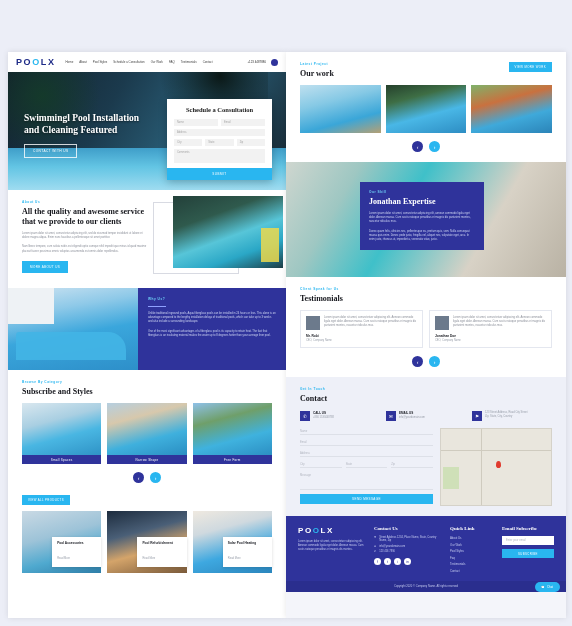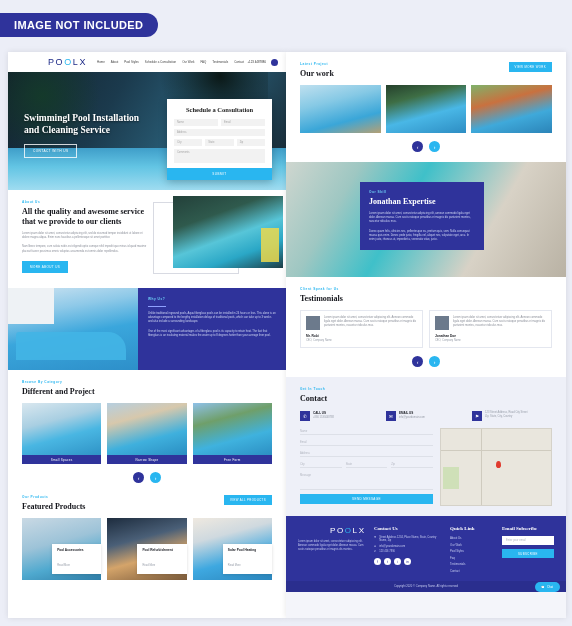--- a/index.html
+++ b/index.html
@@ -20,21 +20,21 @@
     display: flex; align-items: center; padding-left: 14px;
     font-size: 11px; font-weight: bold; letter-spacing: .4px;
   }
 
   
   .colL { position: absolute; left: 8px; top: 52px; width: 278px; height: 566px; background:#fff; overflow:hidden; box-shadow:0 0 6px rgba(0,0,0,.10); }
   .colR { position: absolute; left: 286px; top: 52px; width: 280px; height: 566px; background:#f4f5fa; overflow:hidden; box-shadow:0 0 6px rgba(0,0,0,.10); }
 
   
   .nav { height: 20px; background: #fff; display:flex; align-items:center; padding: 0 8px; }
-  .logo { font-size: 9px; font-weight: normal; letter-spacing: 1.6px; color:#1d2a87;margin-left:32px; }
+  .logo { font-size: 9px; font-weight: bold; letter-spacing: 1.6px; color:#1d2a87; }
   .logo i { color:#2bb8ef; font-style: normal; }
   .navlinks { display:flex; gap:6px; margin-left: 10px; }
   .navlinks span { font-size: 2.9px; color:#444; white-space:nowrap; }
   .navright { margin-left:auto; display:flex; align-items:center; gap:5px; }
   .navphone { font-size:2.9px; color:#333; }
   .navbtn { width:7px;height:7px;border-radius:50%;background:#2f339b; display:block;}
 
   
   .hero {
     position: relative; height: 118px;
@@ -160,21 +160,20 @@
   .subInput { background:#fff; height:9px; font-size:2.7px; color:#b2b6c0; display:flex; align-items:center; padding-left:4px; margin-bottom:4px; }
   .subBtn { background:#29b6f0; height:9px; font-size:2.8px; display:flex;align-items:center;justify-content:center; letter-spacing:.4px;}
   .copy { background:#2a2e8e; color:#c3c9ef; font-size:2.7px; text-align:center; padding:4px; }
   .chat { position:absolute; right:6px; bottom:26px; background:#29b6f0; color:#fff; font-size:2.8px; padding:3px 7px; border-radius:8px; display:flex;gap:2px;align-items:center;}
 </style>
 </head>
 <body>
 
 <div class="page">
 
-  <div class="banner">IMAGE NOT INCLUDED</div>
 
   <div class="colL">
 
     <div class="nav">
       <div class="logo">PO<i>O</i>LX</div>
       <div class="navlinks">
         <span>Home</span>
         <span>About</span>
         <span>Pool Styles</span>
         <span>Schedule a Consultation</span>
@@ -187,21 +186,21 @@
         <span class="navphone">+123 4487880</span>
         <span class="navbtn"></span>
       </div>
     </div>
 
     <div class="hero">
       <div class="palm"></div>
       <div class="palm2"></div>
       <div class="water"></div>
       <div class="heroTxt">
-        <h1>Swimmingl Pool Installation and Cleaning Service</h1>
+        <h1>Swimmingl Pool Installation and Cleaning Featured</h1>
         <div class="heroBtn">CONTACT WITH US</div>
       </div>
       <div class="hform">
         <h3>Schedule a Consultation</h3>
         <div class="frow">
           <div class="fin">Name</div>
           <div class="fin">Email</div>
         </div>
         <div class="frow">
           <div class="fin">Address</div>
@@ -237,21 +236,21 @@
       <div class="whyTxt">
         <div class="eyebrow lt">Why Us?</div>
         <div class="rule"></div>
         <div class="body white">Unlike traditional inground pools, Aqua fiberglass pools can be installed in 24 hours or less. This alone is an advantage compared to the lengthy installation delays of traditional pools, which can take up to 3 weeks and also include a surrounding landscape.</div>
         <div class="body white">One of the most significant advantages of a fiberglass pool is its capacity to retain heat. The fact that fiberglass is an insulating material makes the water up to 8 degrees hotter than your average liner pool.</div>
       </div>
     </div>
 
     <div class="sec">
       <div class="eyebrow">Browse By Category</div>
-      <div class="h2">Different and Project</div>
+      <div class="h2">Subscribe and Styles</div>
       <div class="cards">
         <div class="card">
           <div class="cardImg c1"></div>
           <div class="cardBar">Small Spaces</div>
         </div>
         <div class="card">
           <div class="cardImg c2"></div>
           <div class="cardBar">Narrow Shape</div>
         </div>
         <div class="card">
@@ -260,24 +259,20 @@
         </div>
       </div>
       <div class="arrows">
         <div class="arr dark">‹</div>
         <div class="arr light">›</div>
       </div>
     </div>
 
     <div class="sec" style="padding-top:2px">
       <div class="prodHead">
-        <div style="flex:1">
-          <div class="eyebrow">Our Products</div>
-          <div class="h2">Featured Products</div>
-        </div>
         <div class="btnBlue sm">VIEW ALL PRODUCTS</div>
       </div>
       <div class="prods">
         <div class="prod p1">
           <div class="prodCap">
             <b>Pool Accessories</b>
             <span>Read More</span>
           </div>
         </div>
         <div class="prod p2">

